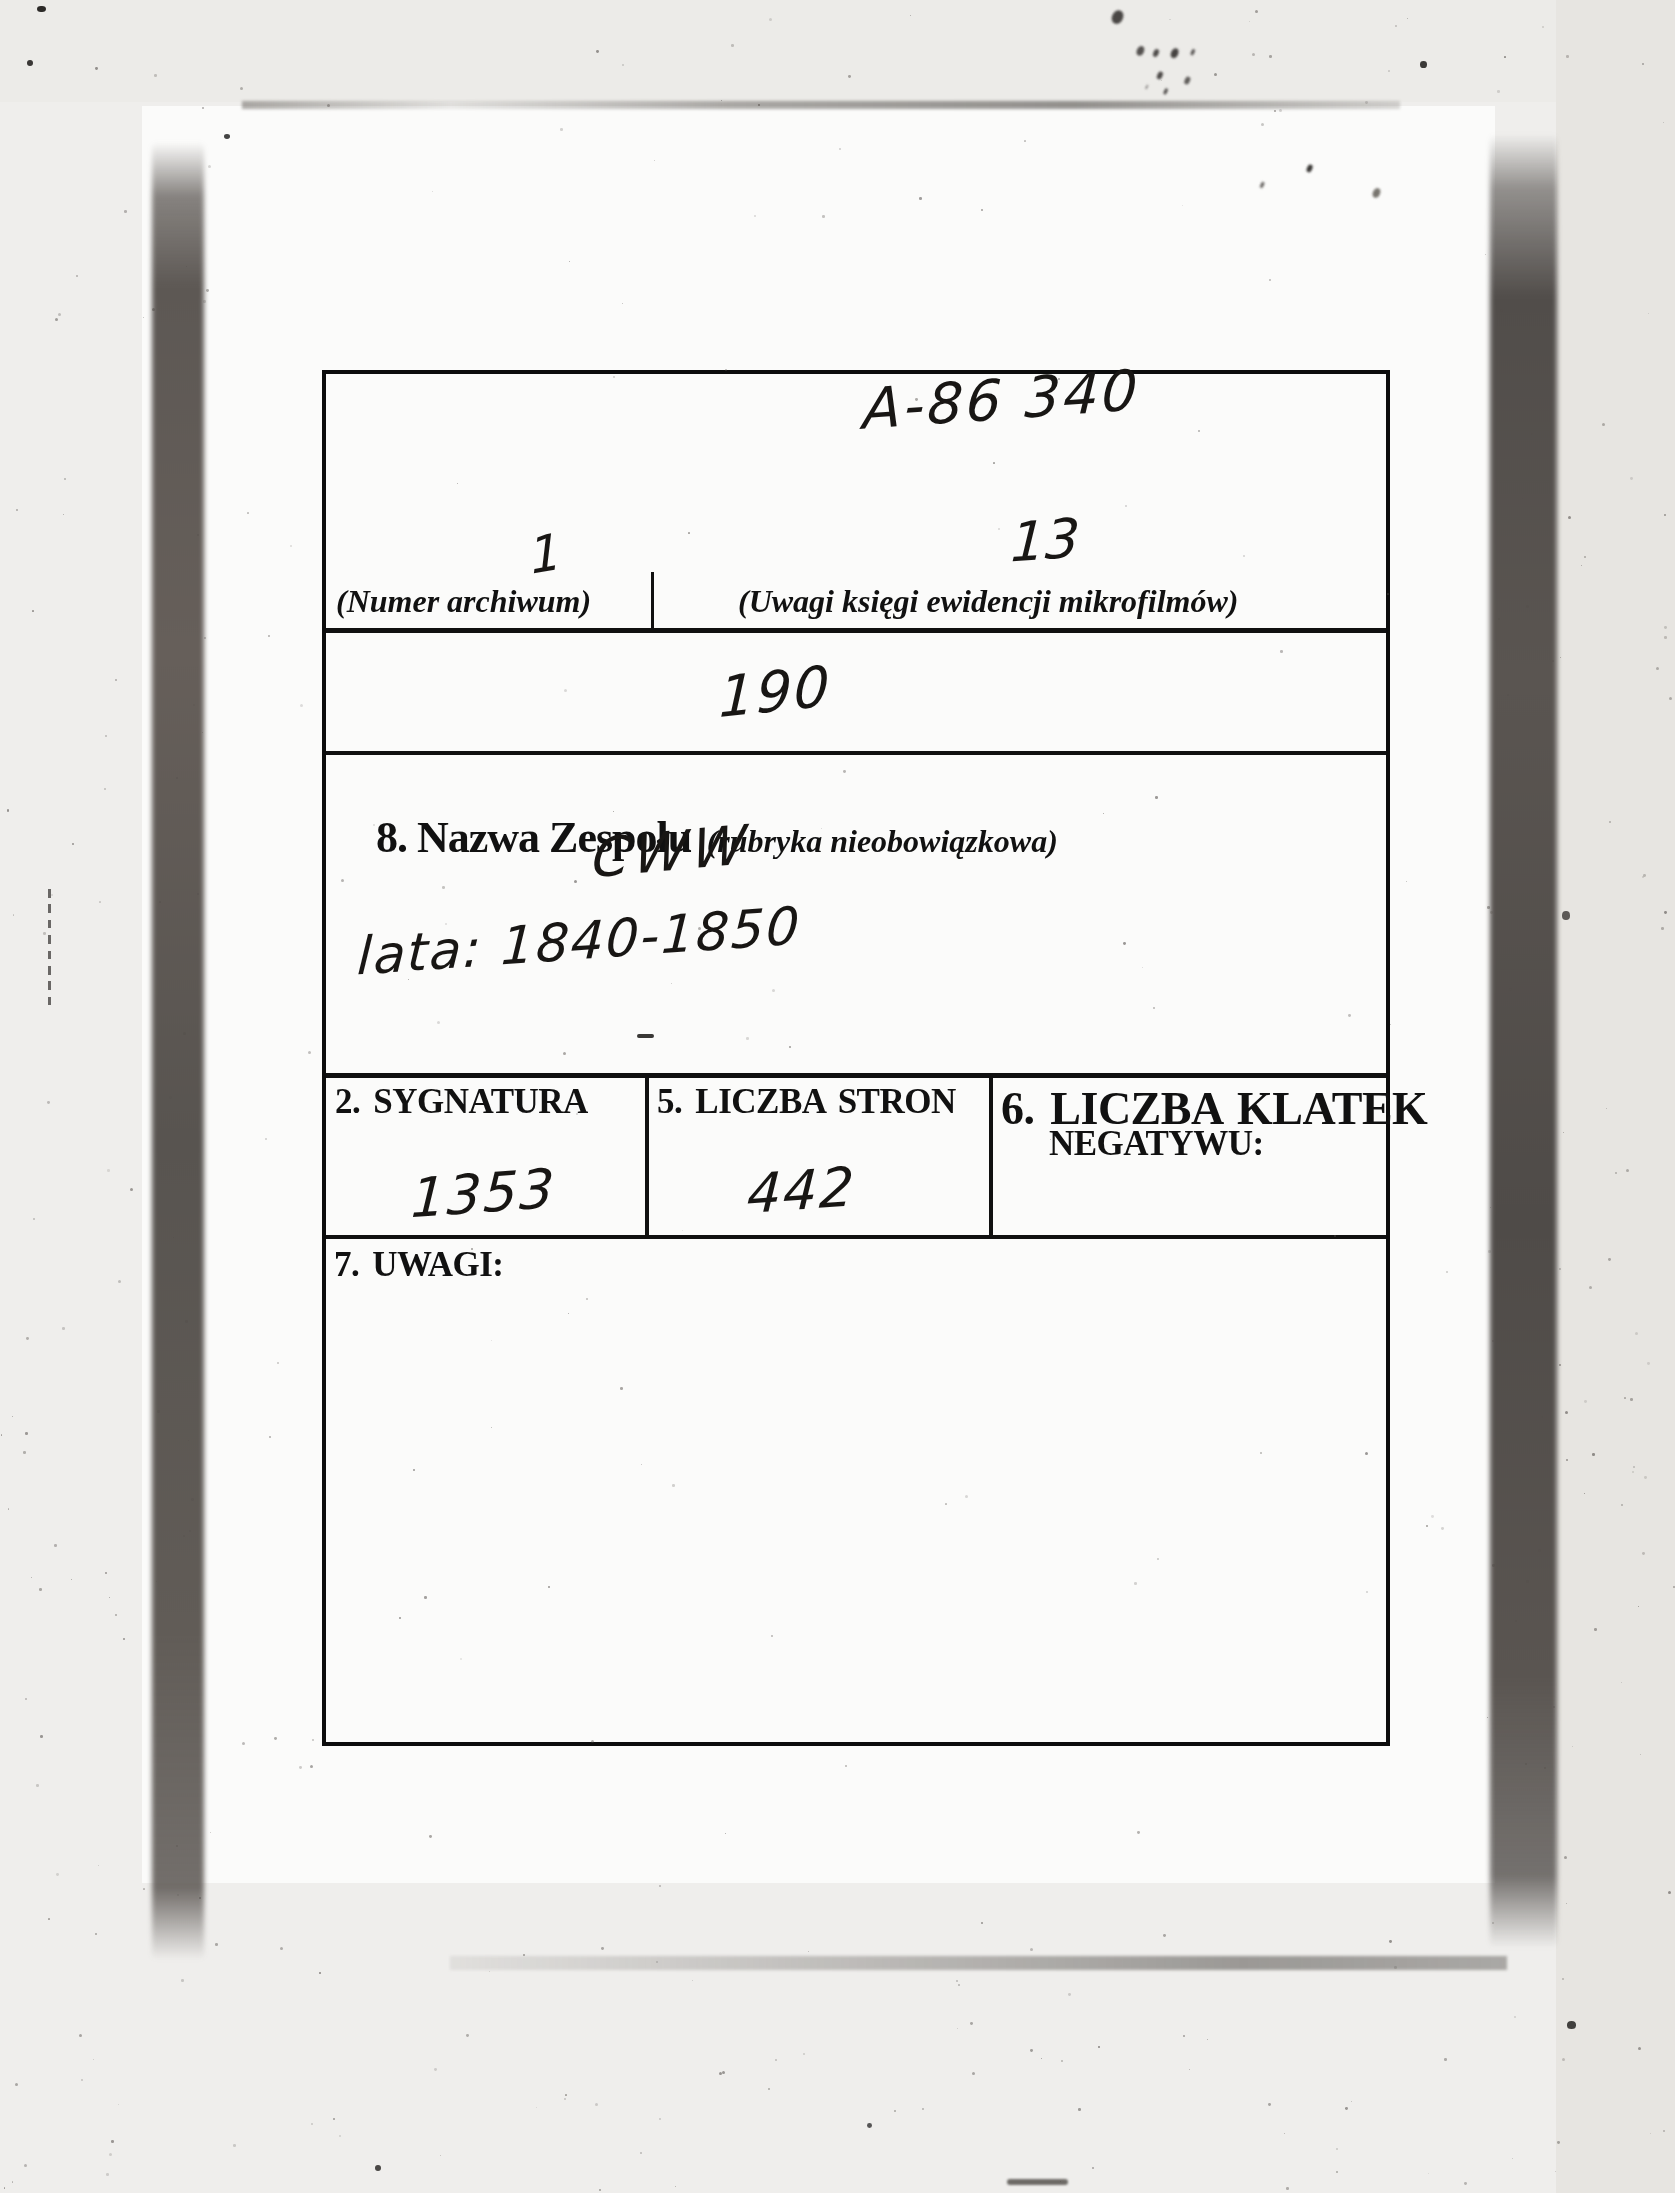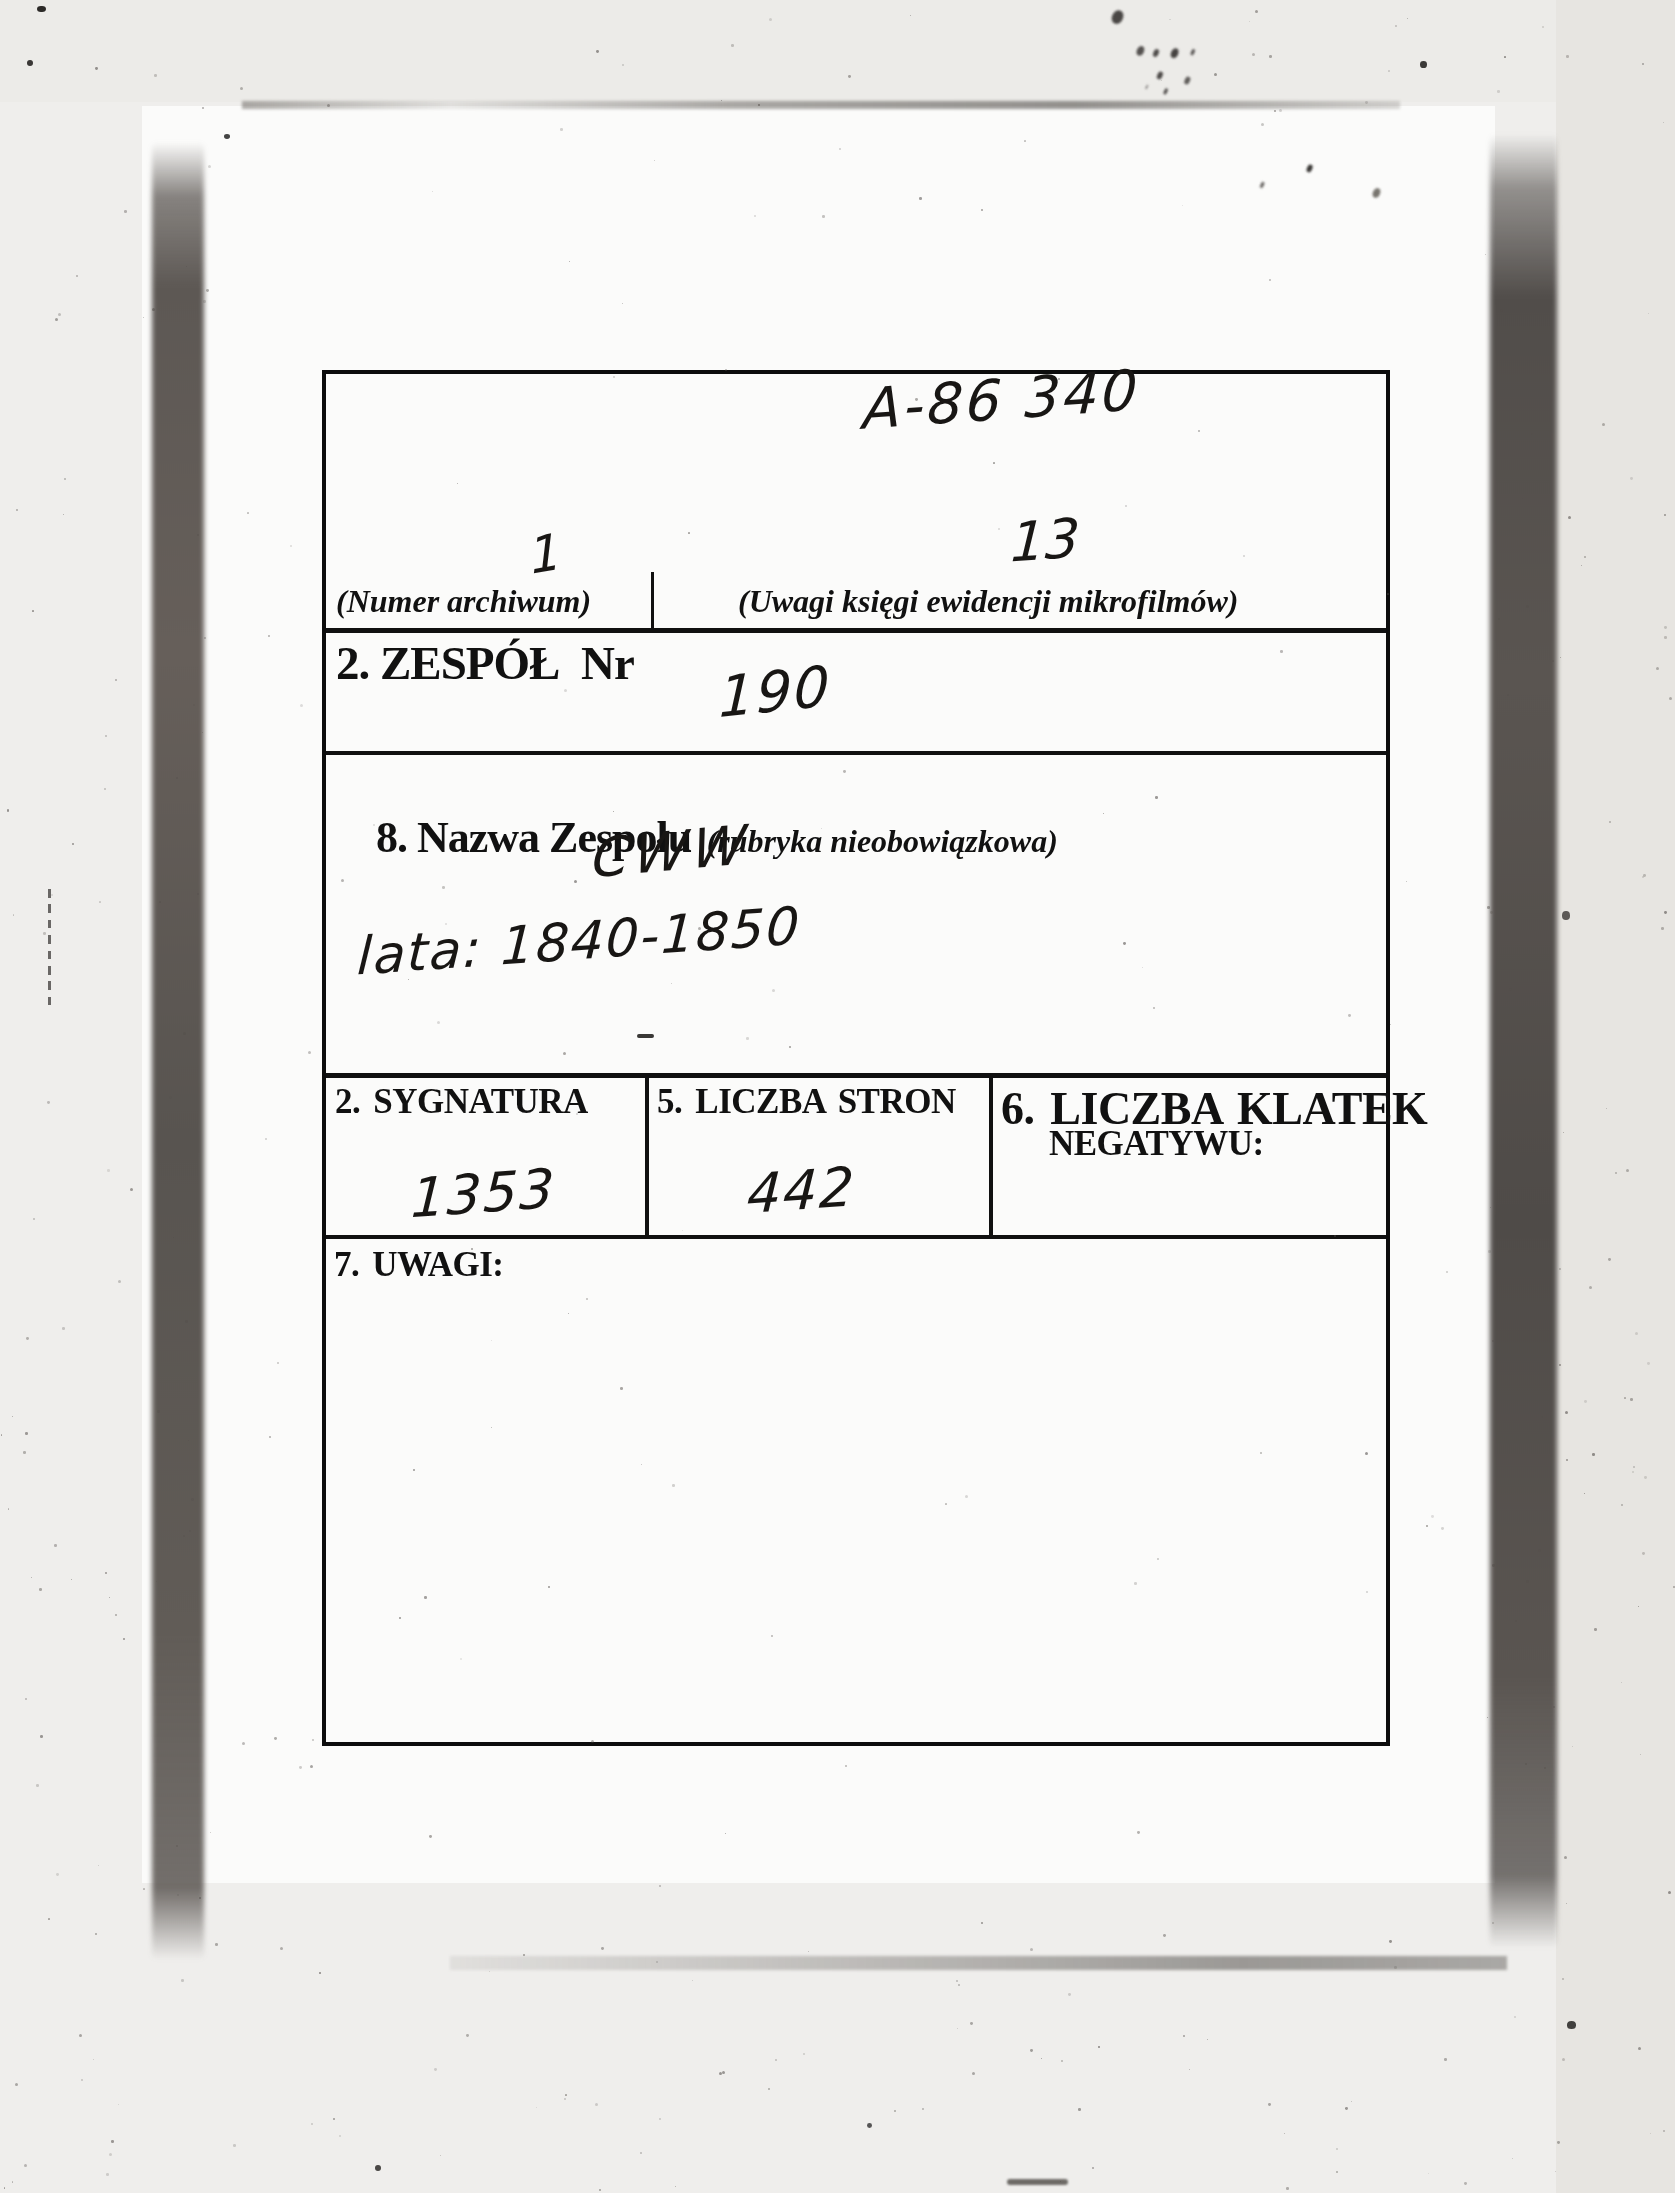--- a/index.html
+++ b/index.html
@@ -99,21 +99,20 @@
     <div class="vline" style="left:663px;top:699px;width:3.8px;height:165px;"></div>
     <div class="vline" style="left:325px;top:198px;width:2.9px;height:56px;"></div>
   </div>
 
   <div class="hand" style="left:863px;top:367px;font-size:56px;letter-spacing:2.9px;">A-86 340</div>
   <div class="hand" style="left:530px;top:525px;font-size:50px;transform:rotate(-10deg) skewX(-6deg);">1</div>
   <div class="sub-label" style="left:336px;top:583px;font-size:32px;">(Numer archiwum)</div>
   <div class="hand" style="left:1011px;top:509px;font-size:54px;">13</div>
   <div class="sub-label" style="left:738px;top:583px;font-size:32px;">(Uwagi księgi ewidencji mikrofilmów)</div>
 
-  <div class="row-label" style="left:336px;top:636px;font-size:47px;">2. ZESPÓŁ  Nr</div>
   <div class="hand" style="left:719px;top:659px;font-size:56px;letter-spacing:1.9px;transform:rotate(-6deg) skewX(-8deg);">190</div>
 
   <div class="row-label" style="left:336px;top:761px;font-size:44px;">
     <span>8. Nazwa Zespołu</span><span class="label-note" style="margin-left:15.4px;">(rubryka nieobowiązkowa)</span>
   </div>
   <div class="hand" style="left:592px;top:820px;font-size:54px;letter-spacing:4.8px;transform:rotate(-5deg) skewX(-10deg);">CWW</div>
   <div class="hand" style="left:357px;top:911px;font-size:52px;letter-spacing:1.9px;">lata: 1840-1850</div>
 
   <div class="cell-label" style="left:335px;top:1082px;font-size:35px;">2. SYGNATURA</div>
   <div class="hand" style="left:411px;top:1162px;font-size:54px;letter-spacing:1.9px;">1353</div>

